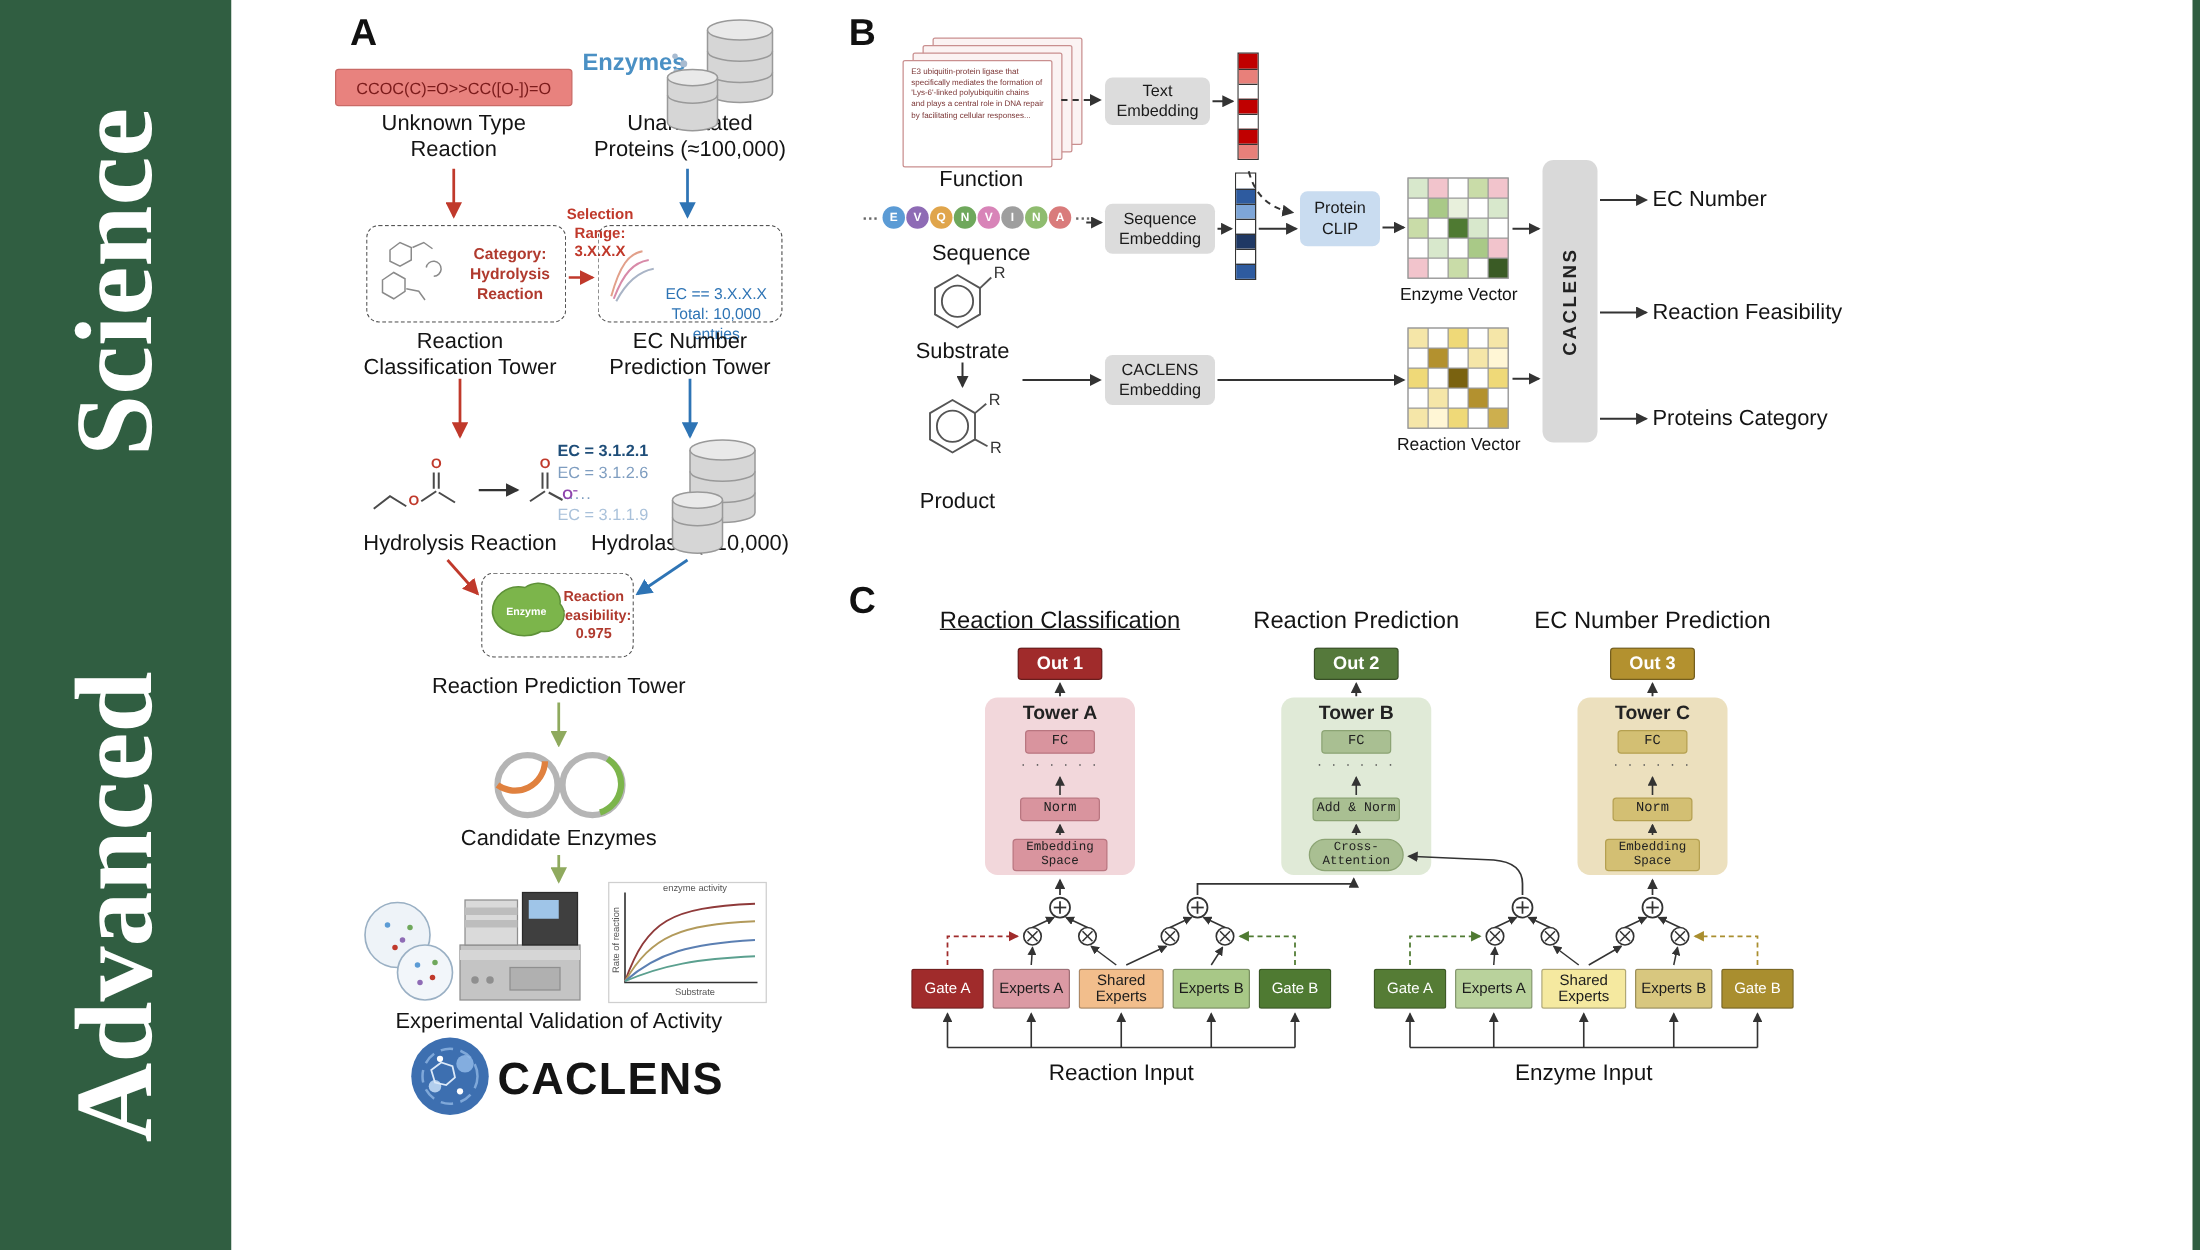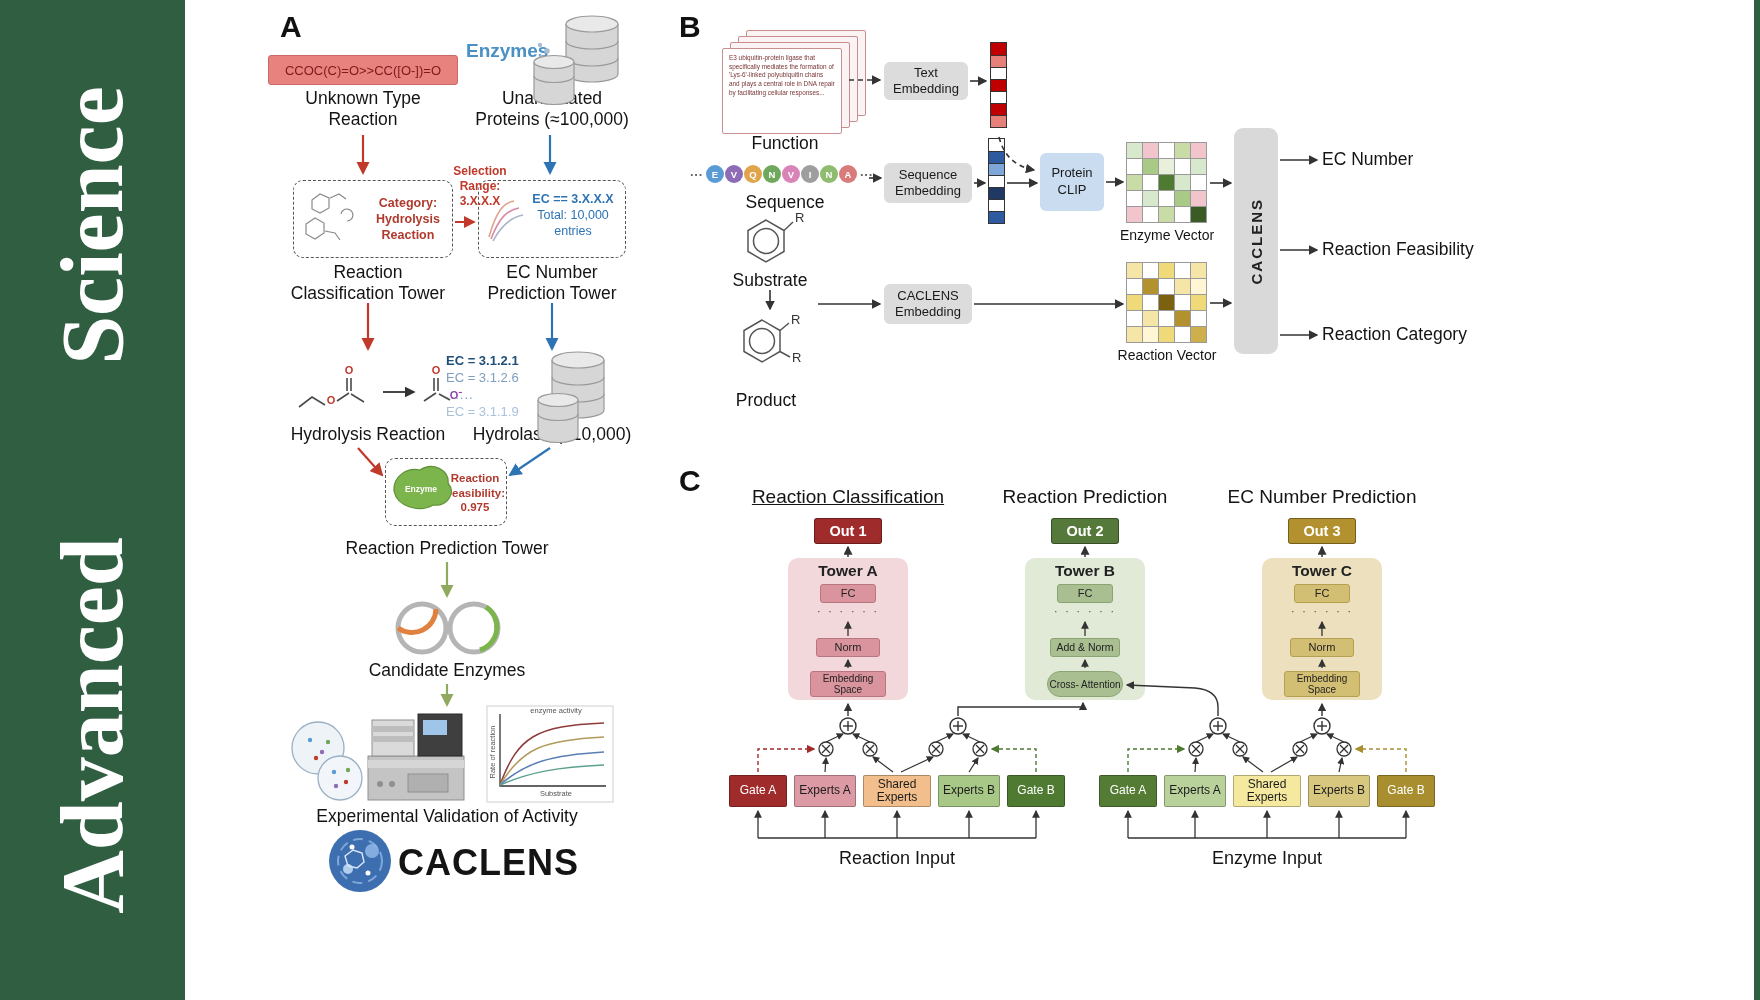--- a/index.html
+++ b/index.html
@@ -17,21 +17,21 @@
   .vcol div + div { border-top:1px solid #333; }
   .matrix { display:grid; grid-template-columns:repeat(5,15px); grid-auto-rows:15px; gap:1px; background:#9a9a9a; border:1px solid #9a9a9a; }
   .seqrow { display:flex; align-items:center; gap:1px; }
   .seq-circle { width:18px; height:18px; border-radius:50%; color:#fff; font-size:9.5px; font-weight:bold; display:flex; align-items:center; justify-content:center; }
   .seq-ell { font-size:13px; color:#666; font-weight:bold; margin:0 2px; }
   .fcard { width:120px; height:86px; background:#FBF3F3; border:1.2px solid #C98F8F; border-radius:2px; }
   .fcard-front { background:#fff; padding:5px 6px; font-size:6.4px; line-height:1.35; color:#7A3434; text-align:left; }
   .outbox { color:#fff; font-size:14.5px; font-weight:600; display:flex; align-items:center; justify-content:center; border-radius:3px; border:1px solid rgba(0,0,0,.35); }
   .tower { border-radius:10px; }
   .ttitle { font-size:15.5px; font-weight:600; text-align:center; color:#222; }
-  .tbox { display:flex; align-items:center; justify-content:center; text-align:center; border-radius:3px; font-size:11px; color:#222; line-height:1.1; }
+  .tbox { display:flex; align-items:center; justify-content:center; text-align:center; border-radius:3px; font-size:11px; color:#222; line-height:1.1;font-family:Liberation Mono, monospace; }
   .tdots { text-align:center; font-size:12px; color:#555; letter-spacing:2px; line-height:1; }
   .ebox { display:flex; align-items:center; justify-content:center; text-align:center; font-size:12px; line-height:1.12; border:1px solid rgba(0,0,0,.28); border-radius:2px; color:#1c1c1c; }
   .ebox.dark { color:#fff; }
   .vtext { writing-mode:vertical-rl; transform:rotate(180deg); font-size:15px; letter-spacing:2px; color:#222; font-weight:600; }
   #journal-rot { position:absolute; left:0; top:0; width:1000px; height:185px; transform-origin:0 0;
     transform:rotate(-90deg) translateX(-1000px); display:flex; justify-content:space-around; align-items:center;
     font-family:"Liberation Serif",serif; font-weight:bold; font-size:88px; color:#fff; }
   #overlay { position:absolute; left:0; top:0; z-index:50; pointer-events:none; }
   svg text { font-family:"Liberation Sans",sans-serif; }
   .atomO { font-size:11px; fill:#C0392B; font-weight:600; text-anchor:middle; }
@@ -65,21 +65,21 @@
 <div class="abs" style="left:466px;top:40px;width:70px;height:24px;font-size:19px;font-weight:bold;color:#4A90C4;">Enzymes</div>
 <div class="abs cap" style="left:472px;top:88px;width:160px;">Unannotated Proteins (≈100,000)</div>
 
 <div class="abs dashedbox" style="left:293px;top:180px;width:160px;height:78px;"></div>
 <div class="abs centerflex redtxt" style="left:368px;top:188px;width:80px;height:62px;font-size:12.5px;line-height:1.3;font-weight:600;">Category: Hydrolysis Reaction</div>
 
 <div class="abs centerflex" style="left:438px;top:158px;width:84px;height:56px;font-size:12px;line-height:1.25;font-weight:600;color:#C0392B;">Selection Range: 3.X.X.X</div>
 
 <div class="abs dashedbox" style="left:478px;top:180px;width:148px;height:78px;"></div>
 <div class="abs" style="left:524px;top:192px;width:98px;height:60px;">
-  <div class="bluetxt" style="font-size:12.5px;text-align:center;font-weight:700;">EC == 3.X.X.X</div>
+  <div class="bluetxt" style="font-size:12.5px;text-align:center;font-weight:400;margin-top:36px;">EC == 3.X.X.X</div>
   <div class="bluetxt" style="font-size:12.5px;text-align:center;line-height:1.25;margin-top:2px;">Total: 10,000 entries</div>
 </div>
 
 <div class="abs cap" style="left:283px;top:262px;width:170px;">Reaction Classification Tower</div>
 <div class="abs cap" style="left:477px;top:262px;width:150px;">EC Number Prediction Tower</div>
 
 <div class="abs cap" style="left:278px;top:424px;width:180px;">Hydrolysis Reaction</div>
 
 <div class="abs ec-list" style="left:446px;top:352px;width:90px;">
   <div class="ec0">EC = 3.1.2.1</div>
@@ -138,21 +138,21 @@
 <div id="seq-vector" class="abs vcol" style="left:988px;top:138px;">
     <div style="background: rgb(255, 255, 255);"></div>
     <div style="background: rgb(46, 91, 159);"></div>
     <div style="background: rgb(126, 166, 216);"></div>
     <div style="background: rgb(255, 255, 255);"></div>
     <div style="background: rgb(31, 56, 100);"></div>
     <div style="background: rgb(255, 255, 255);"></div>
     <div style="background: rgb(46, 91, 159);"></div>
   </div>
 
-<div class="abs centerflex" style="left:1040px;top:153px;width:64px;height:58px;background:#C9DCF0;border-radius:6px;font-size:13px;line-height:1.3;color:#1a1a1a;">Protein CLIP</div>
+<div class="abs centerflex" style="left:1040px;top:153px;width:64px;height:44px;background:#C9DCF0;border-radius:6px;font-size:13px;line-height:1.3;color:#1a1a1a;">Protein CLIP</div>
 
 <div id="enzyme-matrix" class="abs matrix" style="left:1126px;top:142px;">
     <div style="background: rgb(216, 232, 204);"></div>
     <div style="background: rgb(242, 196, 204);"></div>
     <div style="background: rgb(255, 255, 255);"></div>
     <div style="background: rgb(201, 220, 168);"></div>
     <div style="background: rgb(242, 196, 204);"></div>
     <div style="background: rgb(255, 255, 255);"></div>
     <div style="background: rgb(169, 201, 135);"></div>
     <div style="background: rgb(232, 240, 220);"></div>
@@ -204,21 +204,21 @@
     <div style="background: rgb(205, 175, 78);"></div>
   </div>
 <div class="abs" style="left:1102px;top:347px;width:130px;font-size:14px;text-align:center;color:#141414;">Reaction Vector</div>
 
 <div class="abs centerflex" style="left:1234px;top:128px;width:44px;height:226px;background:#D9D9D9;border-radius:9px;">
   <span class="vtext">CACLENS</span>
 </div>
 
 <div class="abs" style="left:1322px;top:149px;font-size:17.5px;color:#141414;">EC Number</div>
 <div class="abs" style="left:1322px;top:239px;font-size:17.5px;color:#141414;">Reaction Feasibility</div>
-<div class="abs" style="left:1322px;top:324px;font-size:17.5px;color:#141414;">Reaction Category</div>
+<div class="abs" style="left:1322px;top:324px;font-size:17.5px;color:#141414;">Proteins Category</div>
 
 <div class="abs plabel" style="left:679px;top:464px;">C</div>
 
 <div class="abs" style="left:743px;top:486px;width:210px;font-size:19px;text-align:center;color:#141414;text-decoration:underline;">Reaction Classification</div>
 <div class="abs" style="left:985px;top:486px;width:200px;font-size:19px;text-align:center;color:#141414;">Reaction Prediction</div>
 <div class="abs" style="left:1212px;top:486px;width:220px;font-size:19px;text-align:center;color:#141414;">EC Number Prediction</div>
 
 <div class="abs outbox" style="left:814px;top:518px;width:68px;height:26px;background:#A02B2B;">Out 1</div>
 <div class="abs outbox" style="left:1051px;top:518px;width:68px;height:26px;background:#55793B;">Out 2</div>
 <div class="abs outbox" style="left:1288px;top:518px;width:68px;height:26px;background:#B3912F;">Out 3</div>

